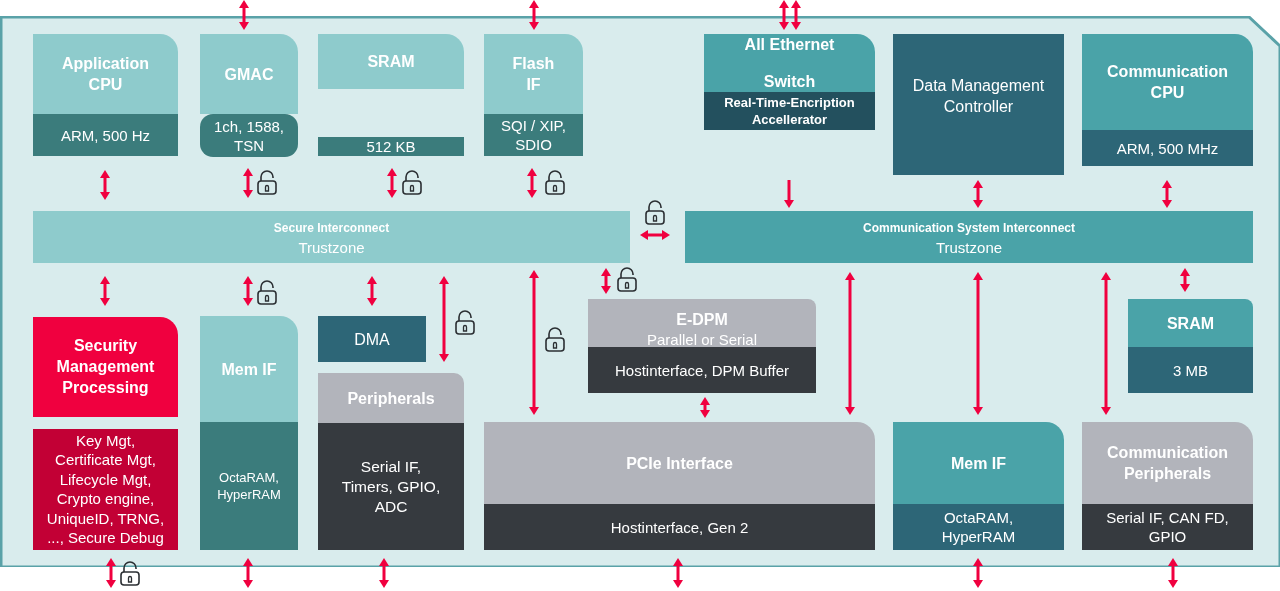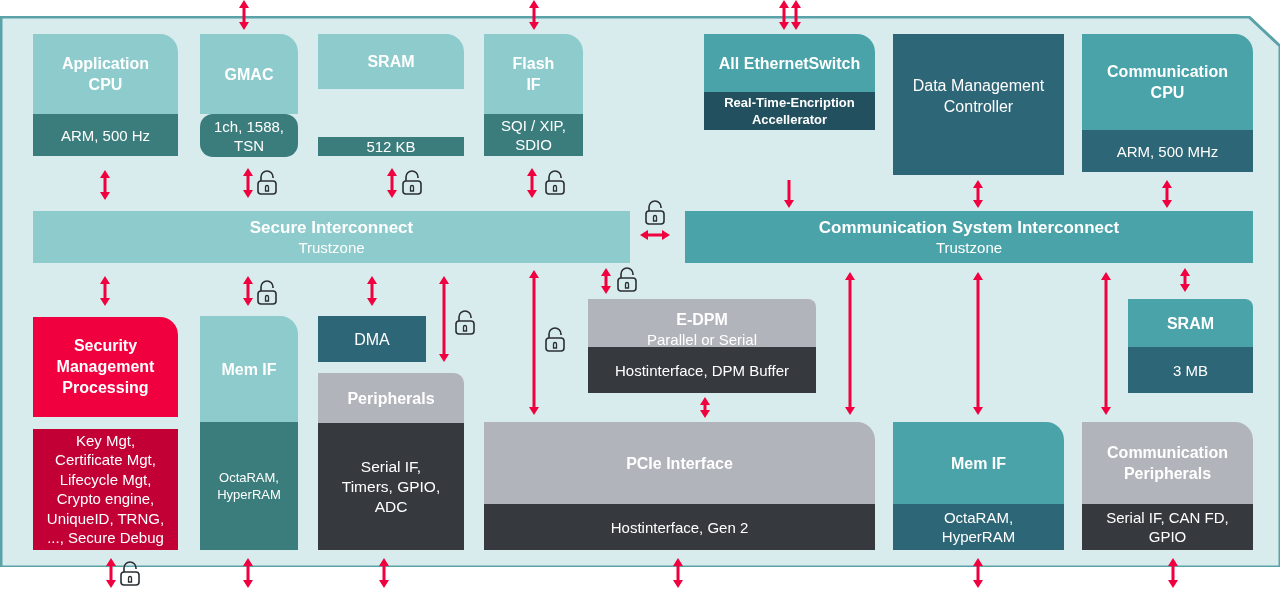--- a/index.html
+++ b/index.html
@@ -9,21 +9,21 @@
   .chip svg { position:absolute; left:0; top:0; }
   .blk { position:absolute; display:flex; flex-direction:column; overflow:hidden; color:#ffffff; }
   .blk.r { border-top-right-radius:18px; }
   .hd { display:flex; align-items:center; justify-content:center; text-align:center; font-weight:bold;
         font-size:16px; line-height:21px; padding:0 6px; }
   .sub { display:flex; align-items:center; justify-content:center; text-align:center; font-size:15px;
          line-height:19px; padding:0 6px; }
   .sub2 { display:flex; align-items:center; justify-content:center; text-align:center; font-size:13px;
           line-height:17px; font-weight:bold; padding:0 6px; }
   .bar { position:absolute; display:flex; flex-direction:column; align-items:center; justify-content:center; color:#fff; }
-  .bar .t1 { font-weight:bold; font-size:17px; line-height:20px; }
+  .bar .t1 { font-weight:bold; font-size:12px; line-height:20px; }
   .bar .t2 { font-size:15px; line-height:19px; }
   
   .c-lt { background:#8ecbcc; }
   .c-md { background:#3b7c7c; }
   .c-tl { background:#4aa3a8; }
   .c-dk { background:#2d6677; }
   .c-dk2 { background:#23505e; }
   .c-red { background:#f0003f; }
   .c-red2 { background:#c20035; }
   .c-gy { background:#b2b4bb; }
@@ -64,21 +64,21 @@
     <span>Flash</span>
     <span>IF</span>
   </div>
   <div class="sub c-md" style="height:42px;flex-direction:column;">
     <span>SQI / XIP,</span>
     <span>SDIO</span>
   </div>
 </div>
 
 <div class="blk r" style="left:704px;top:34px;width:171px;height:141px;">
-  <div class="hd c-tl" style="height:58px;flex-direction:row;">
+  <div class="hd c-tl" style="height:58px;flex-direction:column;justify-content:space-between;">
     <span>All Ethernet</span>
     <span>Switch</span>
   </div>
   <div class="sub2 c-dk2" style="height:38px;flex-direction:column;">
     <span>Real-Time-Encription</span>
     <span>Accellerator</span>
   </div>
 </div>
 
 <div class="blk c-dk" style="left:893px;top:34px;width:171px;height:141px;">
@@ -86,21 +86,21 @@
     <span>Data Management</span>
     <span>Controller</span>
   </div>
 </div>
 
 <div class="blk r" style="left:1082px;top:34px;width:171px;height:141px;">
   <div class="hd c-tl" style="height:96px;flex-direction:column;">
     <span>Communication</span>
     <span>CPU</span>
   </div>
-  <div class="sub c-dk" style="height:42px;">ARM, 500 MHz</div>
+  <div class="sub c-dk" style="height:36px;">ARM, 500 MHz</div>
 </div>
 
 <div class="bar c-lt" style="left:33px;top:211px;width:597px;height:52px;">
   <span class="t1">Secure Interconnect</span>
   <span class="t2">Trustzone</span>
 </div>
 
 <div class="bar c-tl" style="left:685px;top:211px;width:568px;height:52px;">
   <span class="t1">Communication System Interconnect</span>
   <span class="t2">Trustzone</span>

